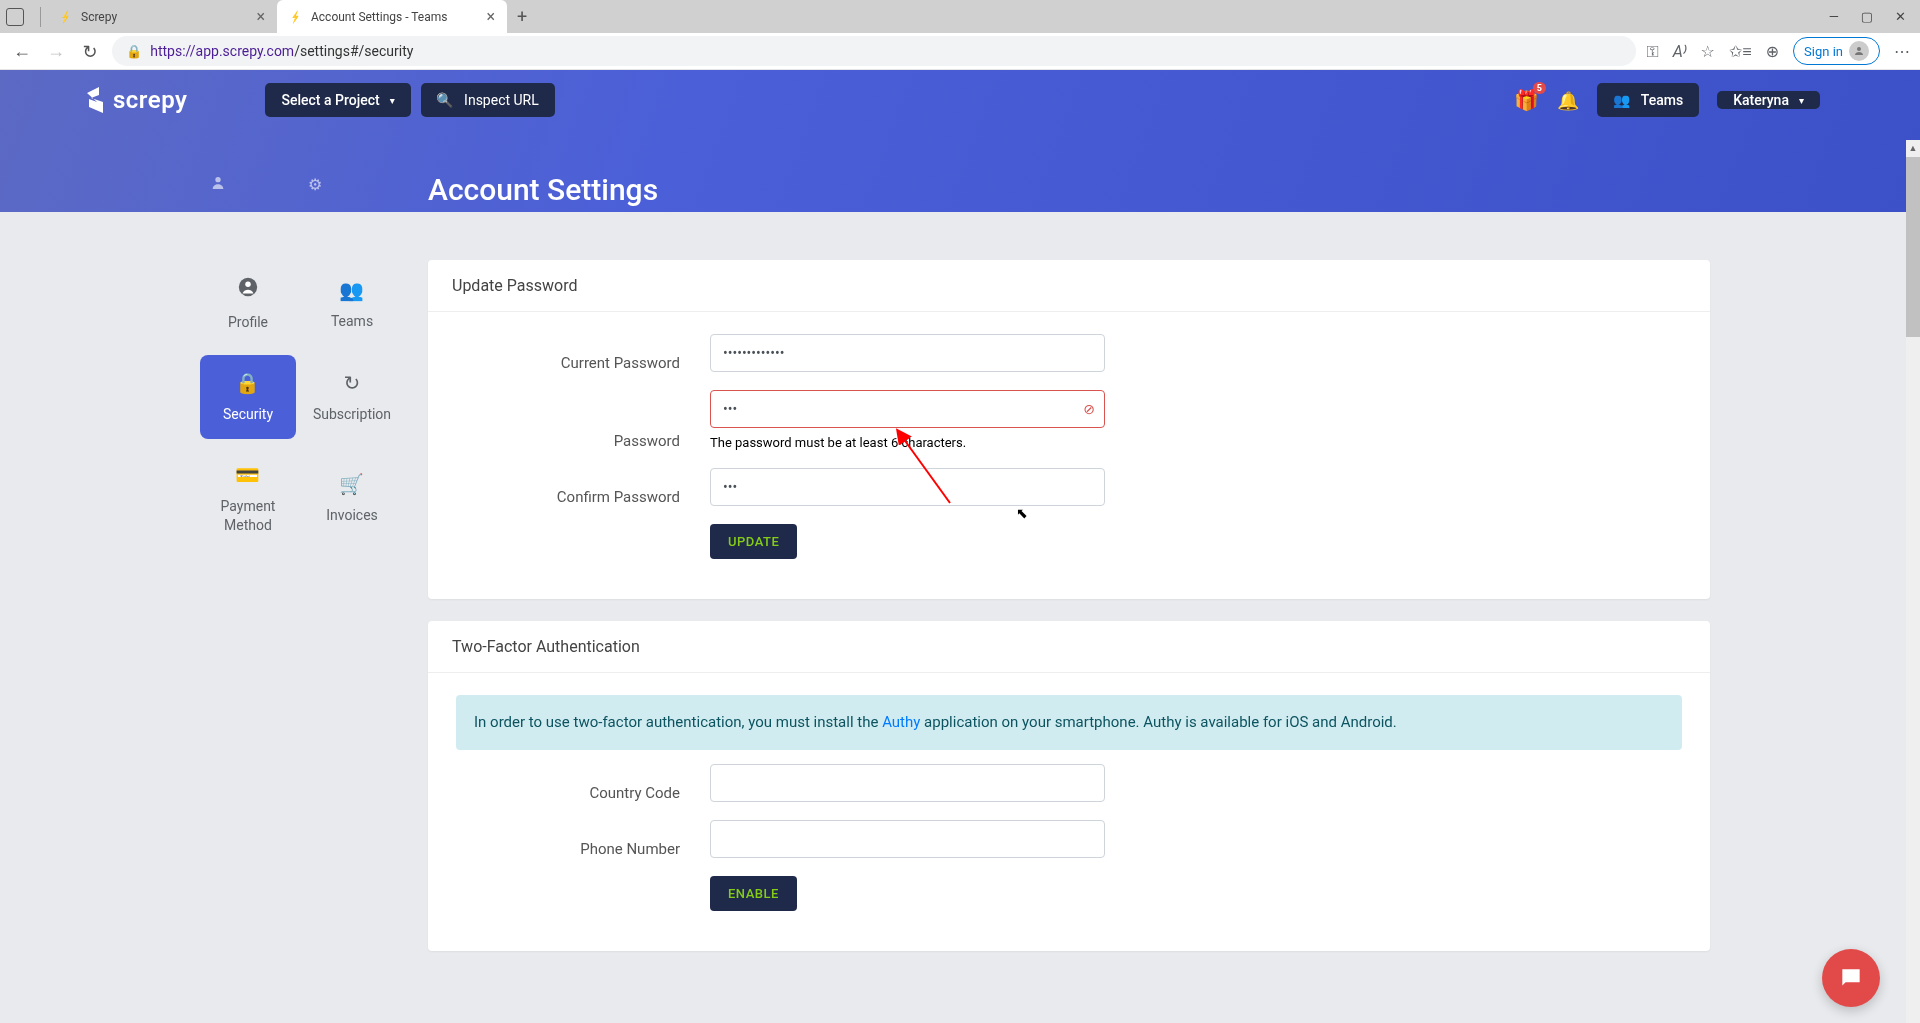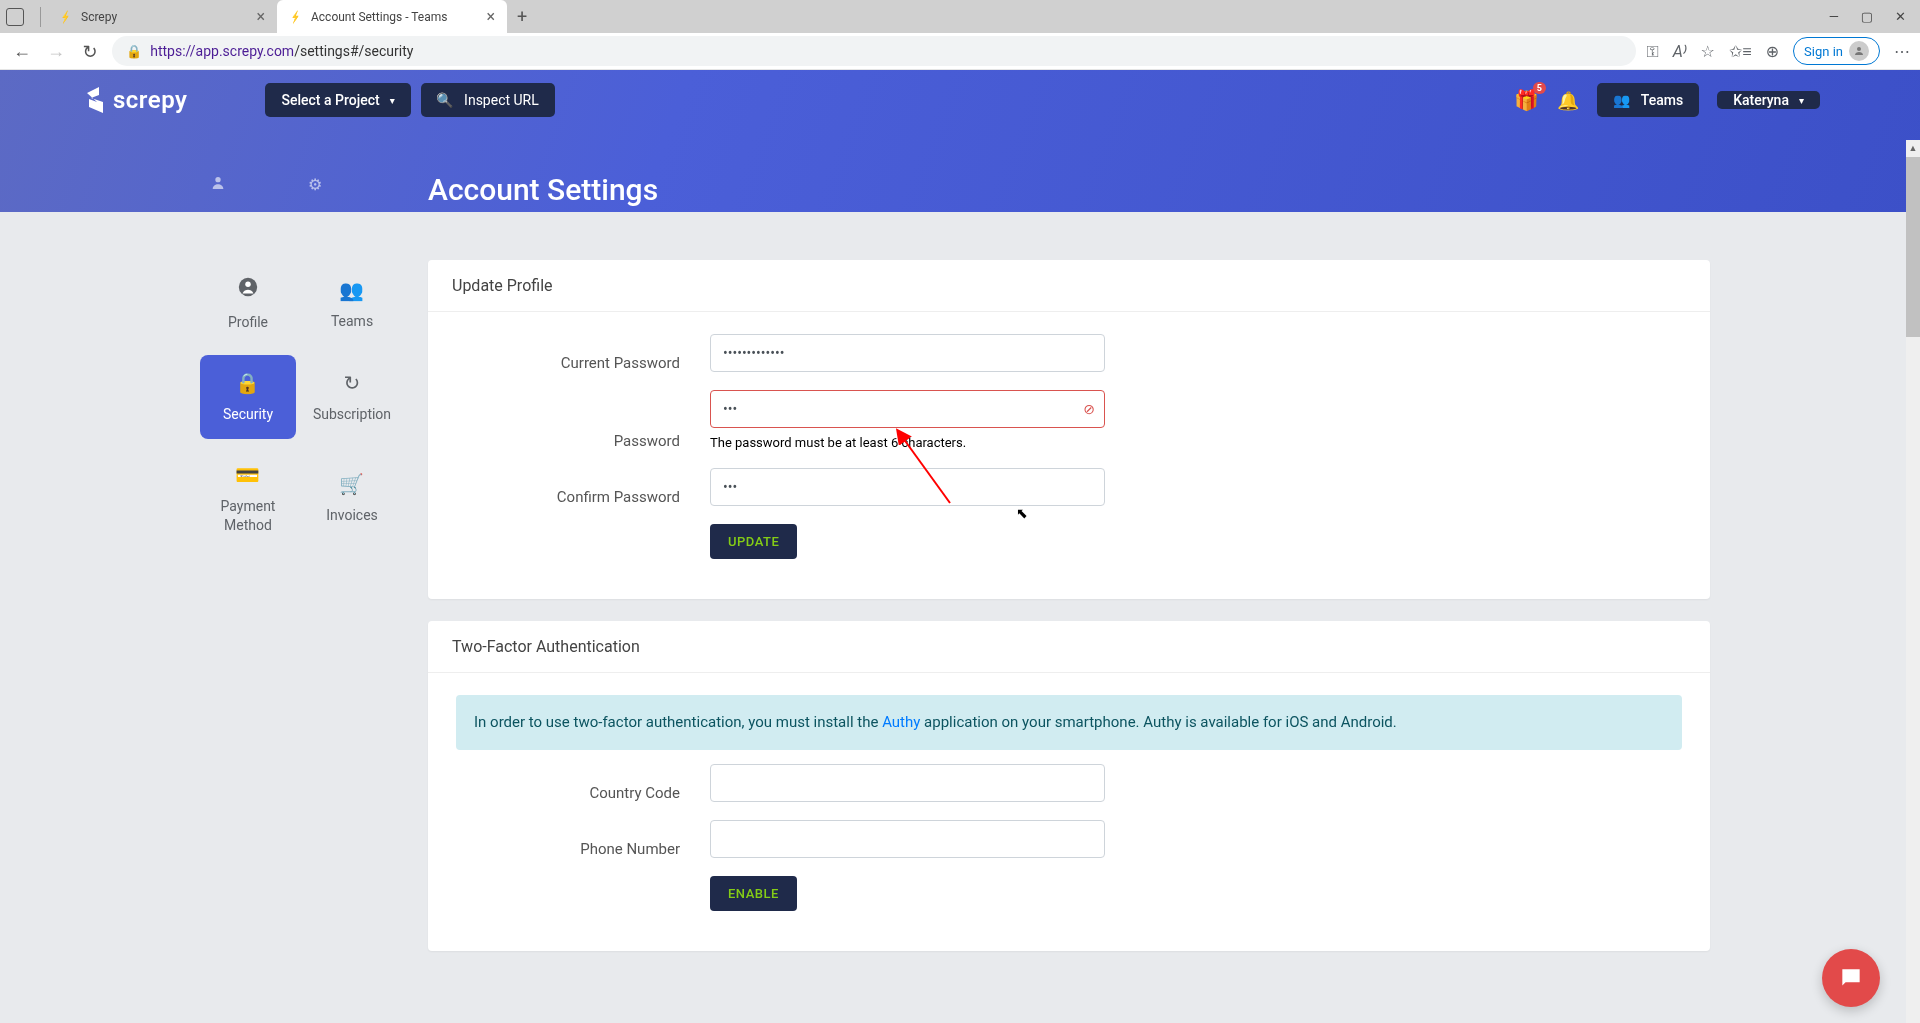--- a/index.html
+++ b/index.html
@@ -191,21 +191,21 @@
       </div>
       <div class="navtile">
         <span class="ic">🛒</span>
         <span class="lbl">Invoices</span>
       </div>
     </div>
 
     <div class="panels">
 
       <div class="card">
-        <div class="card-title">Update Profile</div>
+        <div class="card-title">Update Password</div>
         <div class="card-body">
           <div class="frow">
             <div class="flabel">Current Password</div>
             <div class="fctrl"><input class="finput" type="text" value="•••••••••••••" style=""></div>
           </div>
           <div class="frow">
             <div class="flabel">Password</div>
             <div class="fctrl">
               <div class="errwrap">
                 <input class="finput err" type="text" value="•••" style="">

